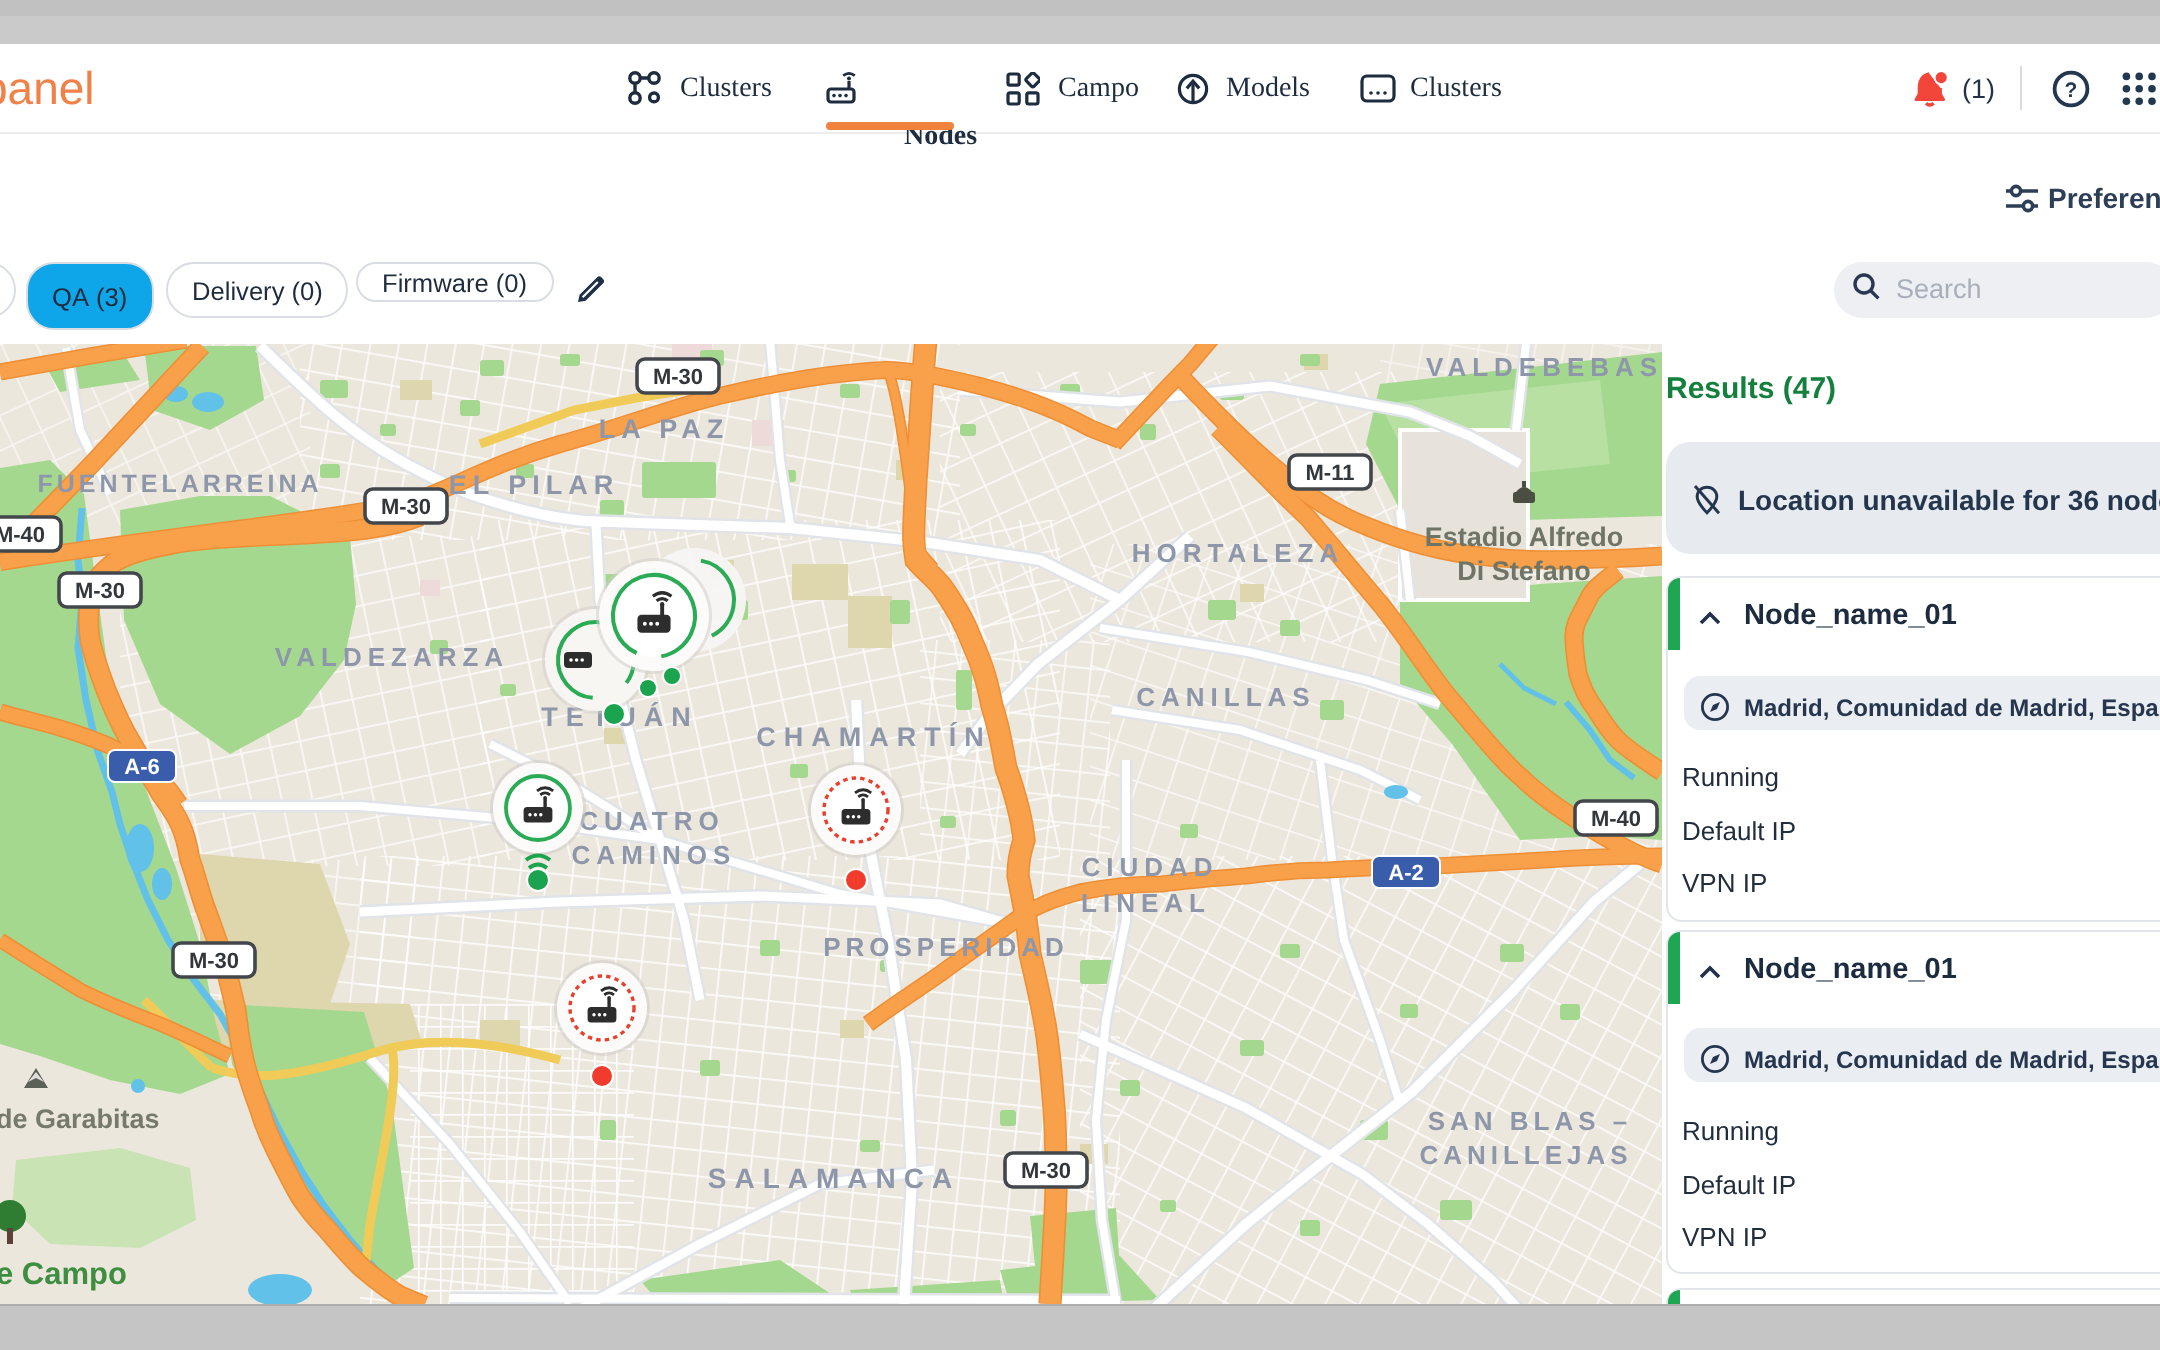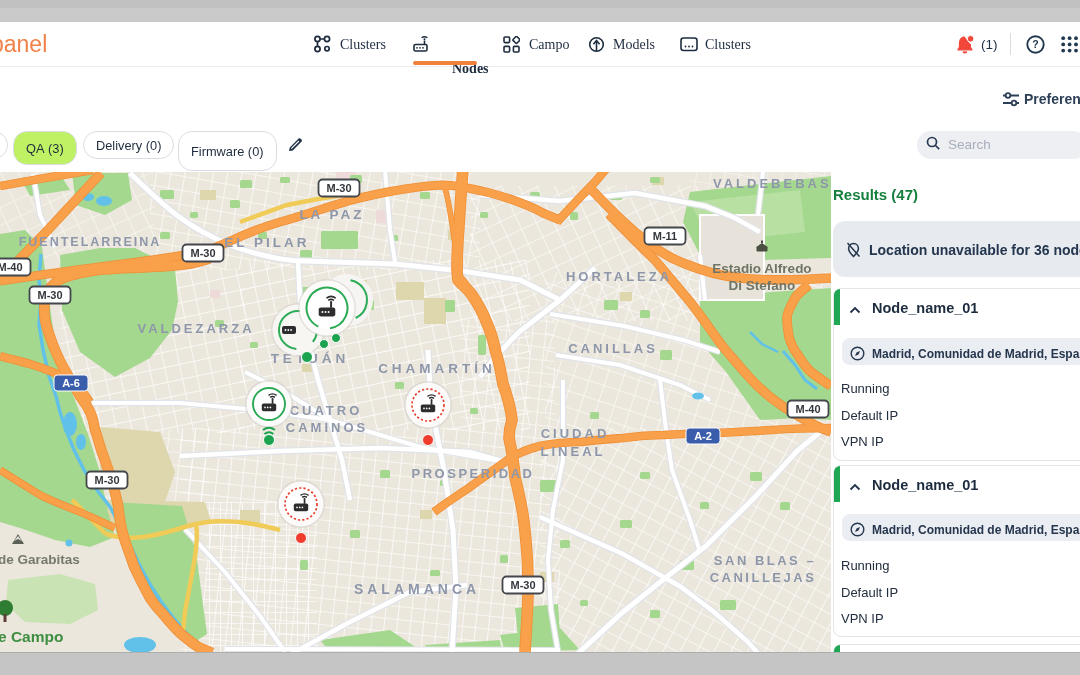--- a/index.html
+++ b/index.html
@@ -109,23 +109,23 @@
   <div class="abs" style="left:1003px;top:92px;">
     <svg width="16" height="15" viewBox="0 0 16 15">
       <path d="M0 3.5 H16 M0 11 H16" stroke="#2c3f56" stroke-width="1.8"></path>
       <circle cx="5" cy="3.5" r="2.3" fill="#fff" stroke="#2c3f56" stroke-width="1.8"></circle>
       <circle cx="11" cy="11" r="2.3" fill="#fff" stroke="#2c3f56" stroke-width="1.8"></circle>
     </svg>
   </div>
   <div class="abs" style="left:1024px;top:91px;font-size:14px;font-weight:600;color:#2c3f56;width:80px;white-space:nowrap;">Preferences</div>
 
   <div class="abs" style="left:-40px;top:131px;width:48px;height:28px;border:1.5px solid #d9dde3;border-radius:14px;background:#fff;"></div>
-  <div class="abs" style="left:13px;top:131px;height:28px;border:1.5px solid #d9dde3;border-radius:14px;background:#bef264;display:flex;align-items:center;padding:16px 12px;font-size:12.8px;color:#1f2c3d;">QA&nbsp;(3)</div>
+  <div class="abs" style="left:13px;top:131px;height:28px;border:1.5px solid #d9dde3;border-radius:14px;background:#0ea5e9;display:flex;align-items:center;padding:16px 12px;font-size:12.8px;color:#1f2c3d;">QA&nbsp;(3)</div>
   <div class="abs" style="left:83px;top:131px;height:28px;border:1.5px solid #d9dde3;border-radius:14px;background:#fff;display:flex;align-items:center;padding:0 12px;font-size:12.8px;color:#1f2c3d;">Delivery&nbsp;(0)</div>
-  <div class="abs" style="left:178px;top:131px;height:40px;border:1.5px solid #d9dde3;border-radius:14px;background:#fff;display:flex;align-items:center;padding:0 12px;font-size:12.8px;color:#1f2c3d;">Firmware&nbsp;(0)</div>
+  <div class="abs" style="left:178px;top:131px;height:20px;border:1.5px solid #d9dde3;border-radius:14px;background:#fff;display:flex;align-items:center;padding:0 12px;font-size:12.8px;color:#1f2c3d;">Firmware&nbsp;(0)</div>
   <div class="abs" style="left:287px;top:136px;">
     <svg width="17" height="17" viewBox="0 0 17 17">
       <path d="M2 15 L2.8 11.4 L11.6 2.6 Q12.6 1.6 13.8 2.8 L14.4 3.4 Q15.6 4.6 14.6 5.6 L5.8 14.4 Z" fill="#1d3046"></path>
       <path d="M4.3 12.6 L11.9 5" stroke="#fff" stroke-width="1.1"></path>
     </svg>
   </div>
 
   <div class="abs" style="left:917px;top:131px;width:170px;height:28px;border-radius:14px;background:#edeff3;"></div>
   <div class="abs" style="left:926px;top:136px;">
     <svg width="15" height="15" viewBox="0 0 15 15">

